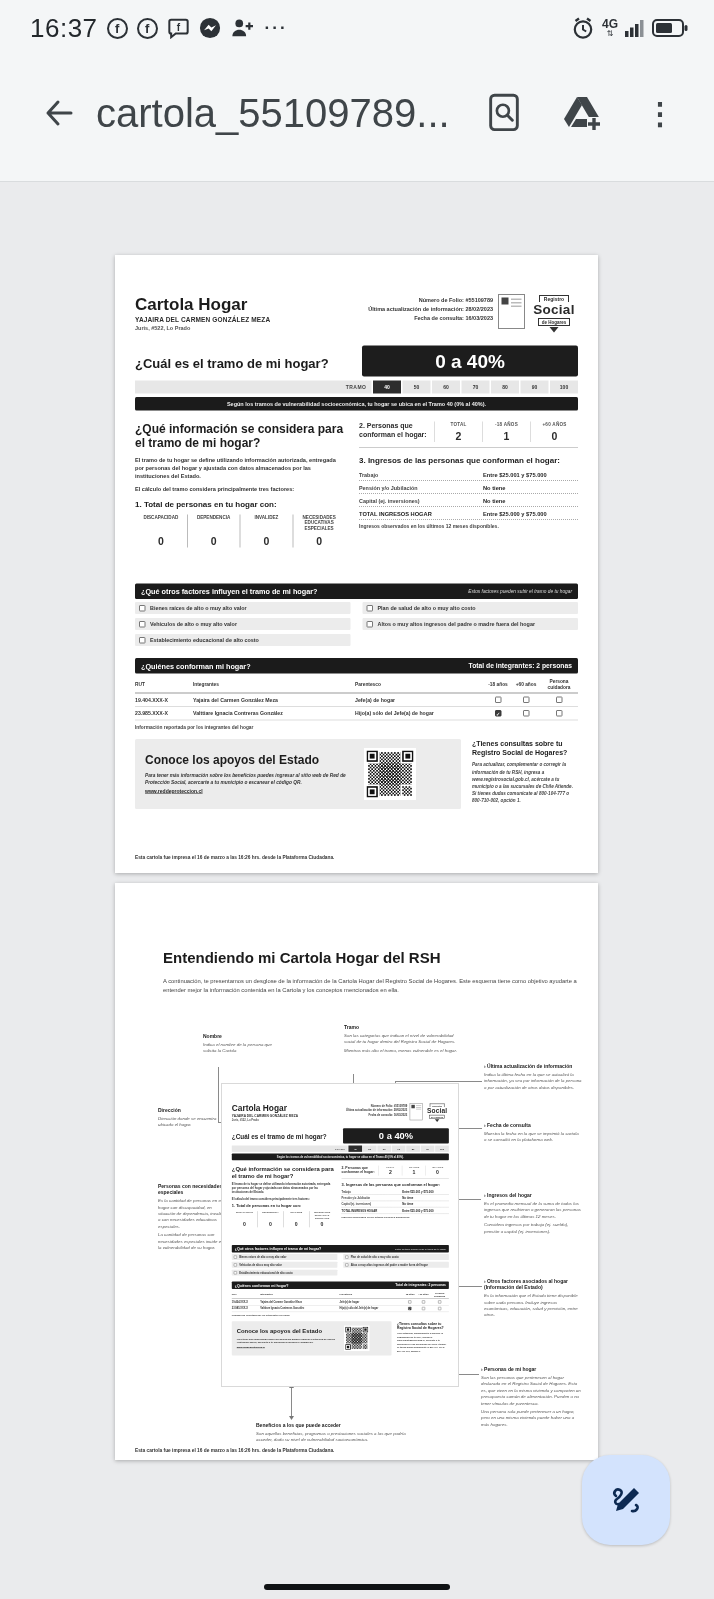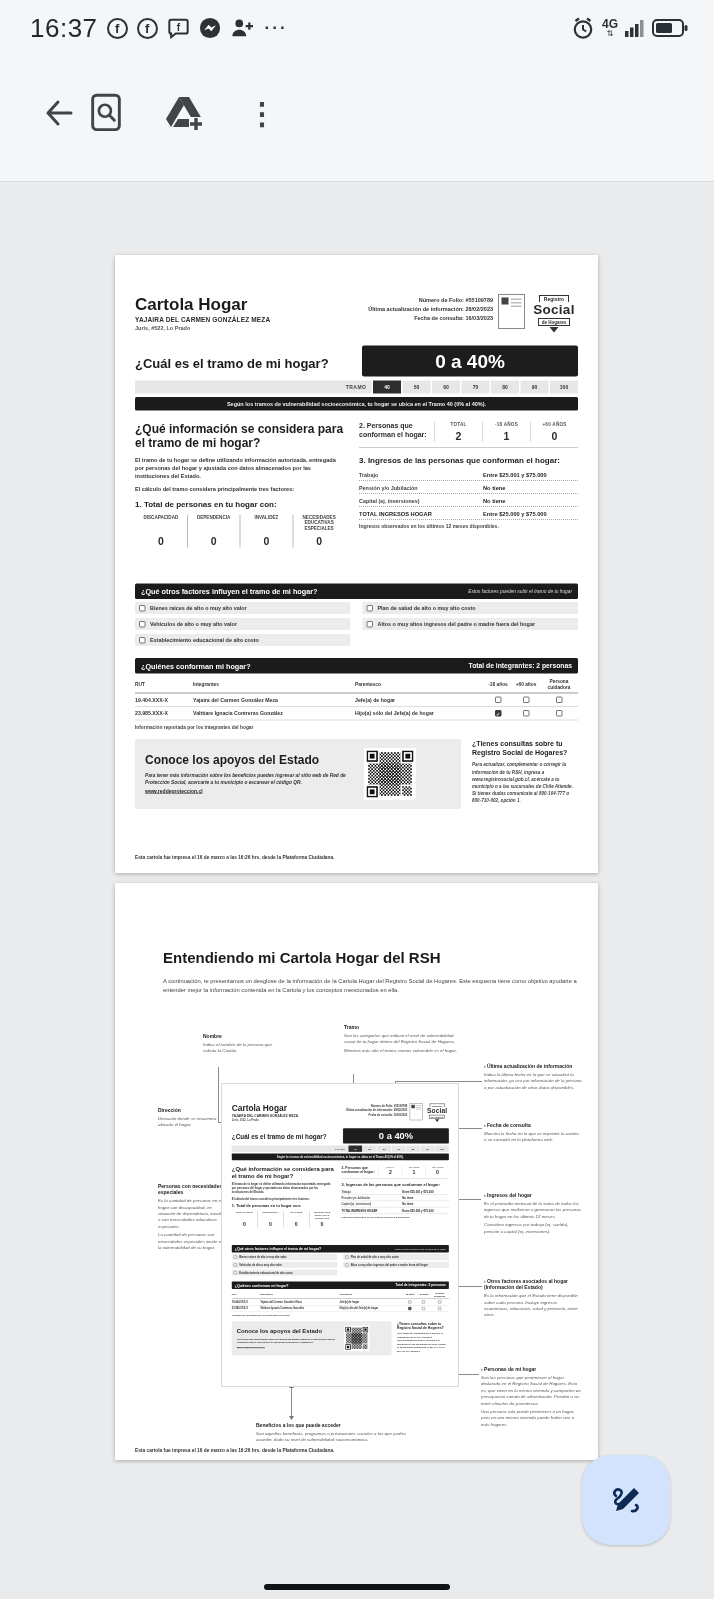--- a/index.html
+++ b/index.html
@@ -184,20 +184,21 @@
           <rect x="32.5" y="7" width="3" height="6" rx="1.5" fill="#2c3136"></rect>
         </svg>
     </div>
   </div>
   <div class="approw" data-name="app-bar">
     <div class="backbtn" data-name="back-button">
       <svg width="36" height="34" viewBox="0 0 34 34" data-name="back-arrow-icon">
           <path d="M17 6 L7 17 L17 28 M7 17 H30" fill="none" stroke="#3f4549" stroke-width="3" stroke-linecap="round" stroke-linejoin="round"></path>
         </svg>
     </div>
+    <div class="ab-title" data-name="document-title">cartola_55109789...</div>
     <div class="ab-icons">
       <div class="ab-btn" data-name="search-in-document-button">
         <svg width="34" height="40" viewBox="0 0 30 36" data-name="document-search-icon">
             <rect x="3" y="2" width="24" height="31" rx="3.5" fill="none" stroke="#3f4549" stroke-width="2.6"></rect>
             <circle cx="14" cy="16" r="5.4" fill="none" stroke="#3f4549" stroke-width="2.4"></circle>
             <path d="M18 20 L22.5 24.5" stroke="#3f4549" stroke-width="2.6" stroke-linecap="round"></path>
           </svg>
       </div>
       <div class="ab-btn" data-name="add-to-drive-button">
         <svg width="42" height="40" viewBox="0 0 42 40" data-name="drive-add-icon">

